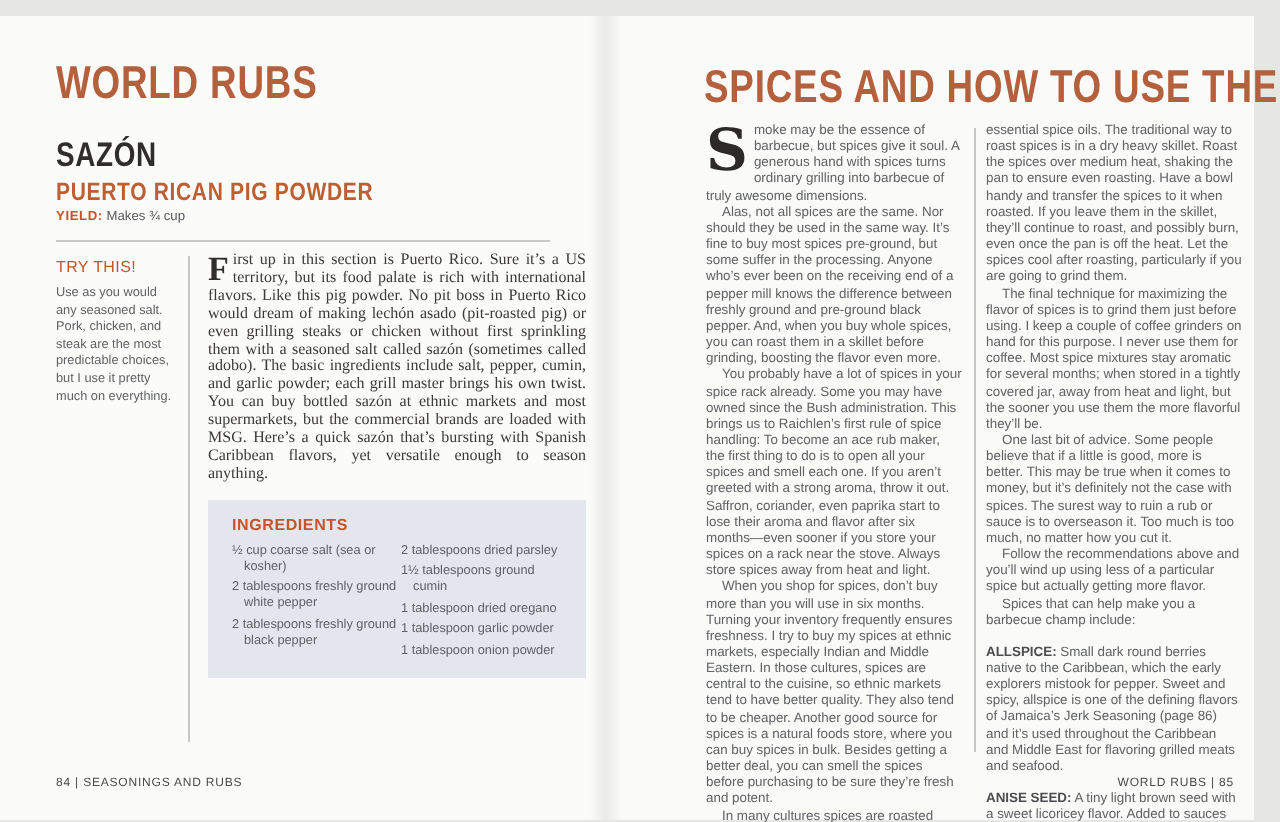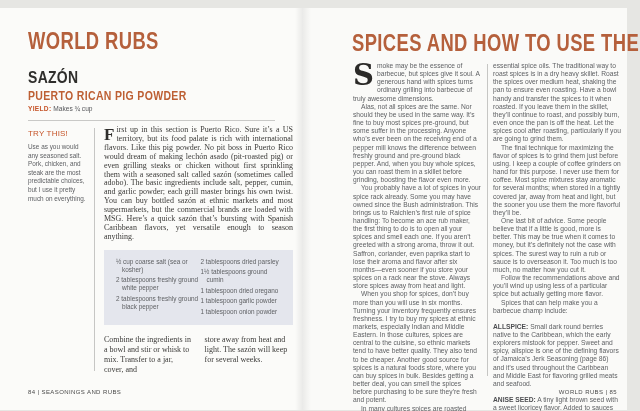--- a/index.html
+++ b/index.html
@@ -107,40 +107,37 @@
     <div class="tt-head">TRY THIS!</div>
     <p>Use as you would any seasoned salt. Pork, chicken, and steak are the most predictable choices, but I use it pretty much on everything.</p>
   </aside>
 
   <div class="vrule left-vrule"></div>
 
   <div class="lmain">
     <p class="intro"><span class="dropcap-f">F</span><span>irst up in this section is Puerto Rico. Sure it’s a US territory, but its food palate is rich with international flavors. Like this pig powder. No pit boss in Puerto Rico would dream of making lechón asado (pit-roasted pig) or even grilling steaks or chicken without first sprinkling them with a seasoned salt called sazón (sometimes called adobo). The basic ingredients include salt, pepper, cumin, and garlic powder; each grill master brings his own twist. You can buy bottled sazón at ethnic markets and most supermarkets, but the commercial brands are loaded with MSG. Here’s a quick sazón that’s bursting with Spanish Caribbean flavors, yet versatile enough to season anything.</span></p>
 
     <div class="ingbox">
+      <div class="ing-head">INGREDIENTS</div>
       <div class="ing-cols">
         <div class="ing-col">
           <div class="ing">½ cup coarse salt (sea or kosher)</div>
           <div class="ing">2 tablespoons freshly ground white pepper</div>
           <div class="ing">2 tablespoons freshly ground black pepper</div>
         </div>
         <div class="ing-col">
           <div class="ing">2 tablespoons dried parsley</div>
           <div class="ing">1½ tablespoons ground cumin</div>
           <div class="ing">1 tablespoon dried oregano</div>
           <div class="ing">1 tablespoon garlic powder</div>
           <div class="ing">1 tablespoon onion powder</div>
         </div>
       </div>
     </div>
 
-    <div class="instr-cols">
-      <p>Combine the ingredients in a bowl and stir or whisk to mix. Transfer to a jar, cover, and</p>
-      <p>store away from heat and light. The sazón will keep for several weeks.</p>
-    </div>
   </div>
 
   <div class="folio folio-left">84 | SEASONINGS AND RUBS</div>
 </section>
 
 <section class="page right">
   <h1 class="big-title" style="left:49px;top:22px;">SPICES AND HOW TO USE THEM</h1>
 
   <div class="vrule right-vrule"></div>
 

